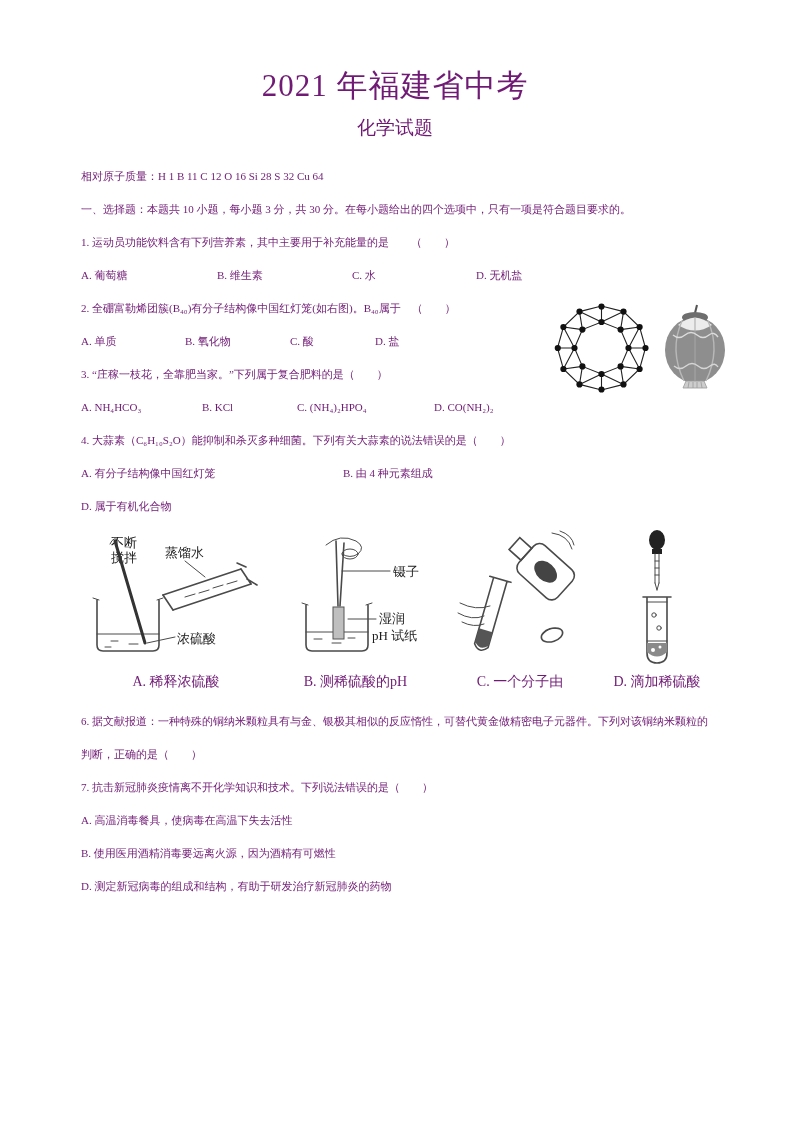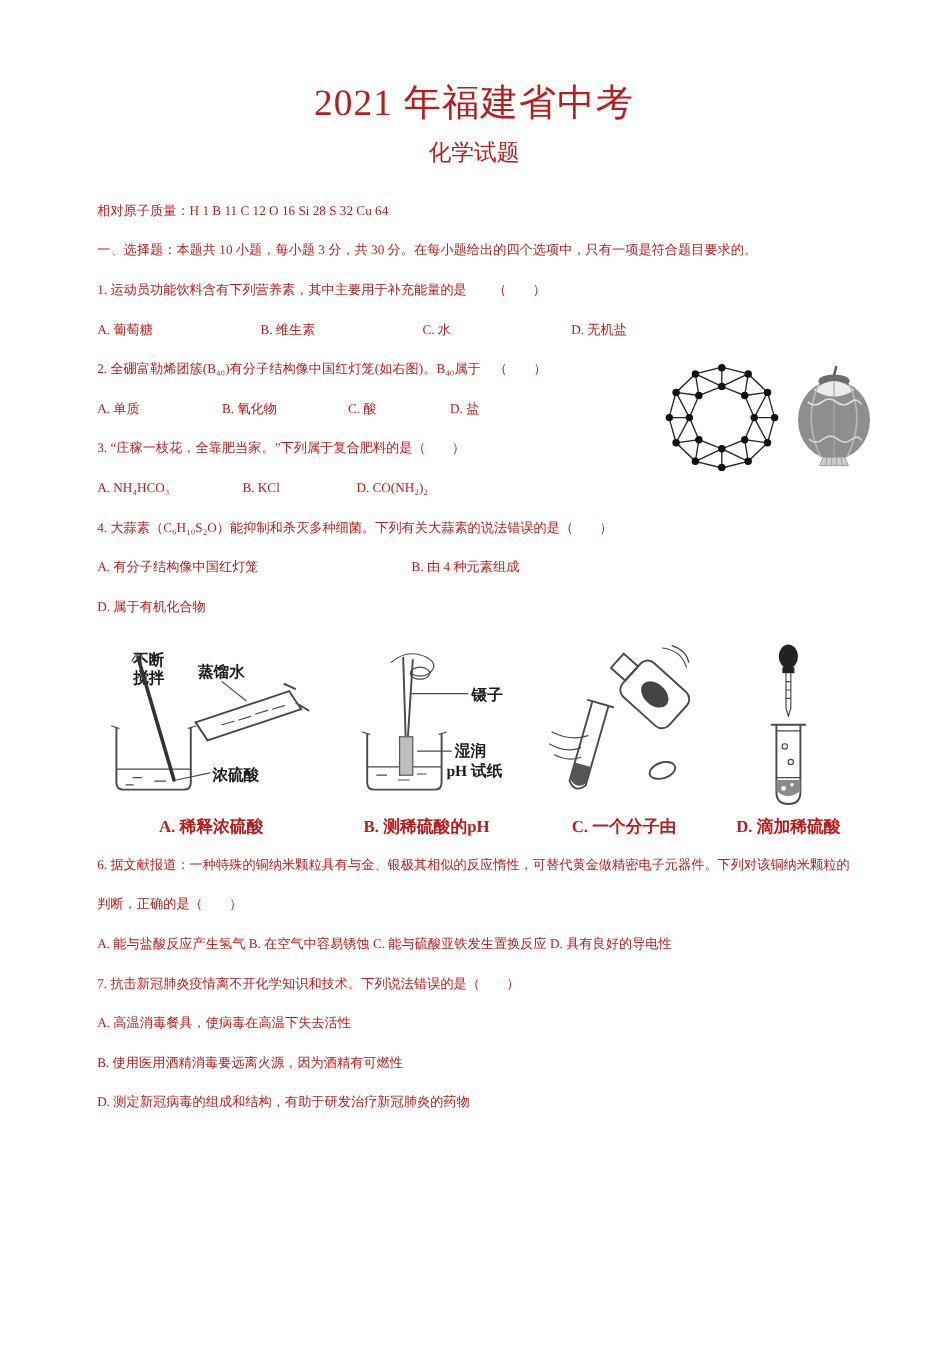--- a/index.html
+++ b/index.html
@@ -1,29 +1,29 @@
 <!DOCTYPE html>
 <html><head>
 <meta charset="utf-8">
 <style>
   html,body{margin:0;padding:0;background:#fff;}
   .page{position:relative;width:793px;height:1122px;background:#fff;overflow:hidden;
-        font-family:"Liberation Serif","DejaVu Serif",serif;color:#b91c1c;}
+        font-family:"Liberation Serif","DejaVu Serif",serif;color:#701a75;}
   .content{padding:64px 84px 0 81px;}
   .title{ text-align:center;font-size:31px;line-height:44px;letter-spacing:1px;}
   .subtitle{text-align:center;font-size:19px;line-height:40px;margin-bottom:12px;}
   .line{font-size:11px;line-height:33px;margin:0;}
   .row{display:flex;}
   .row span{white-space:nowrap;}
   .q1o1{width:136px}.q1o2{width:135px}.q1o3{width:124px}
   .q2o1{width:104px}.q2o2{width:105px}.q2o3{width:85px}
   .q3o1{width:121px}.q3o2{width:95px}.q3o3{width:137px}
   .q4col{width:262px}
   .q2imgs{position:absolute;left:553px;top:303px;display:flex;gap:12px;align-items:flex-start;}
-  .figrow{display:flex;justify-content:space-between;height:178px;align-items:center;padding:4px 2px 0 0;font-weight:bold;}
+  .figrow{display:flex;justify-content:space-between;height:178px;align-items:flex-start;padding:4px 2px 0 0;}
   .fig{display:flex;flex-direction:column;align-items:center;}
   .figcap{font-size:14px;margin-top:0px;white-space:nowrap;}
   svg text{font-family:"Liberation Serif","DejaVu Serif",serif;font-size:13px;fill:#1c1c1c;}
   .stroke{stroke:#4a4a4a;stroke-width:1.6;fill:none;stroke-linecap:round;}
   .thin{stroke:#4a4a4a;stroke-width:1;fill:none;stroke-linecap:round;}
 </style>
 </head>
 <body>
 
 <div class="page">
@@ -100,20 +100,21 @@
       <span class="q2o1">A. 单质</span>
       <span class="q2o2">B. 氧化物</span>
       <span class="q2o3">C. 酸</span>
       <span>D. 盐</span>
     </div>
 
     <p class="line">3. “庄稼一枝花，全靠肥当家。”下列属于复合肥料的是（　　）</p>
     <div class="line row">
       <span class="q3o1">A. NH₄HCO₃</span>
       <span class="q3o2">B. KCl</span>
+      <span class="q3o3">C. (NH₄)₂HPO₄</span>
       <span>D. CO(NH₂)₂</span>
     </div>
 
     <p class="line">4. 大蒜素（C₆H₁₀S₂O）能抑制和杀灭多种细菌。下列有关大蒜素的说法错误的是（　　）</p>
     <div class="line row">
       <span class="q4col">A. 有分子结构像中国红灯笼</span>
       <span>B. 由 4 种元素组成</span>
     </div>
     <div class="line row">
       <span>D. 属于有机化合物</span>
@@ -193,20 +194,19 @@
           <circle cx="46" cy="123" r="2" fill="#fff"></circle>
             <circle cx="53" cy="120" r="1.5" fill="#fff"></circle>
           <circle cx="47" cy="88" r="2.2" class="thin"></circle>
             <circle cx="52" cy="101" r="2.2" class="thin"></circle>
         </svg>
         <div class="figcap">D. 滴加稀硫酸</div>
       </div>
     </div>
 
     <p class="line" style="width:632px">6. 据文献报道：一种特殊的铜纳米颗粒具有与金、银极其相似的反应惰性，可替代黄金做精密电子元器件。下列对该铜纳米颗粒的判断，正确的是（　　）</p>
-    <p class="line">A. 能与盐酸反应产生氢气 B. 在空气中容易锈蚀 C. 能与硫酸亚铁发生置换反应 D. 具有良好的导电性</p>
 
     <p class="line">7. 抗击新冠肺炎疫情离不开化学知识和技术。下列说法错误的是（　　）</p>
     <p class="line">A. 高温消毒餐具，使病毒在高温下失去活性</p>
     <p class="line">B. 使用医用酒精消毒要远离火源，因为酒精有可燃性</p>
     <p class="line">D. 测定新冠病毒的组成和结构，有助于研发治疗新冠肺炎的药物</p>
   </div>
 </div>
 
 </body></html>

